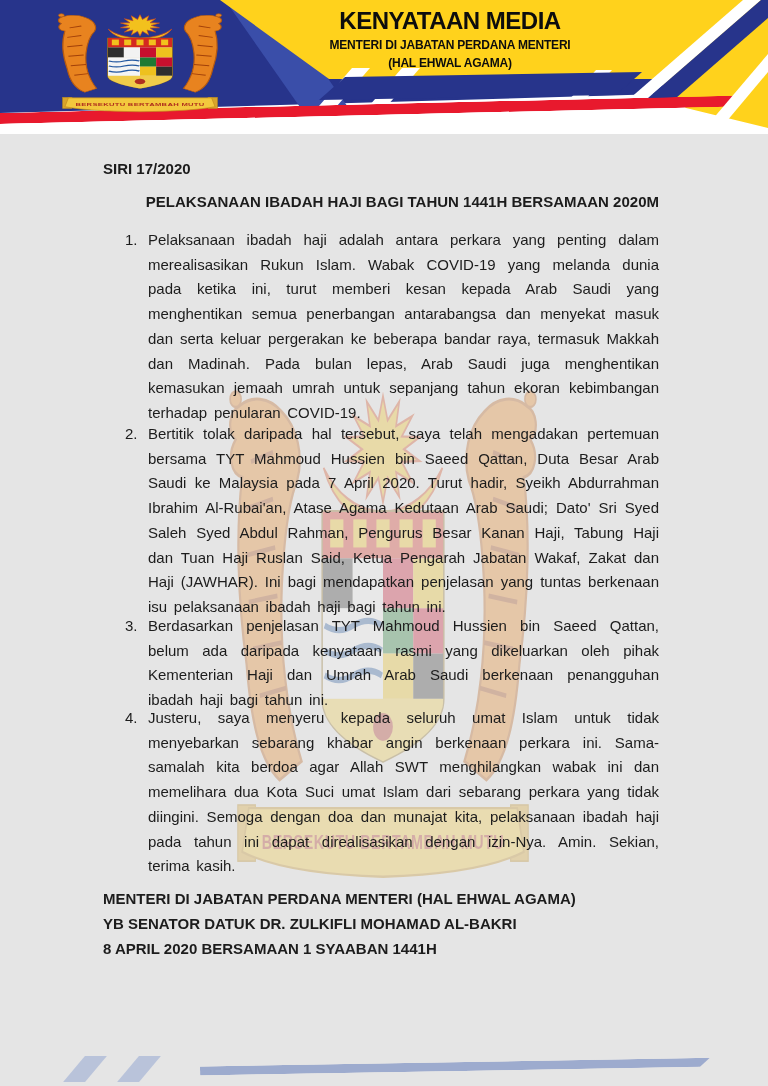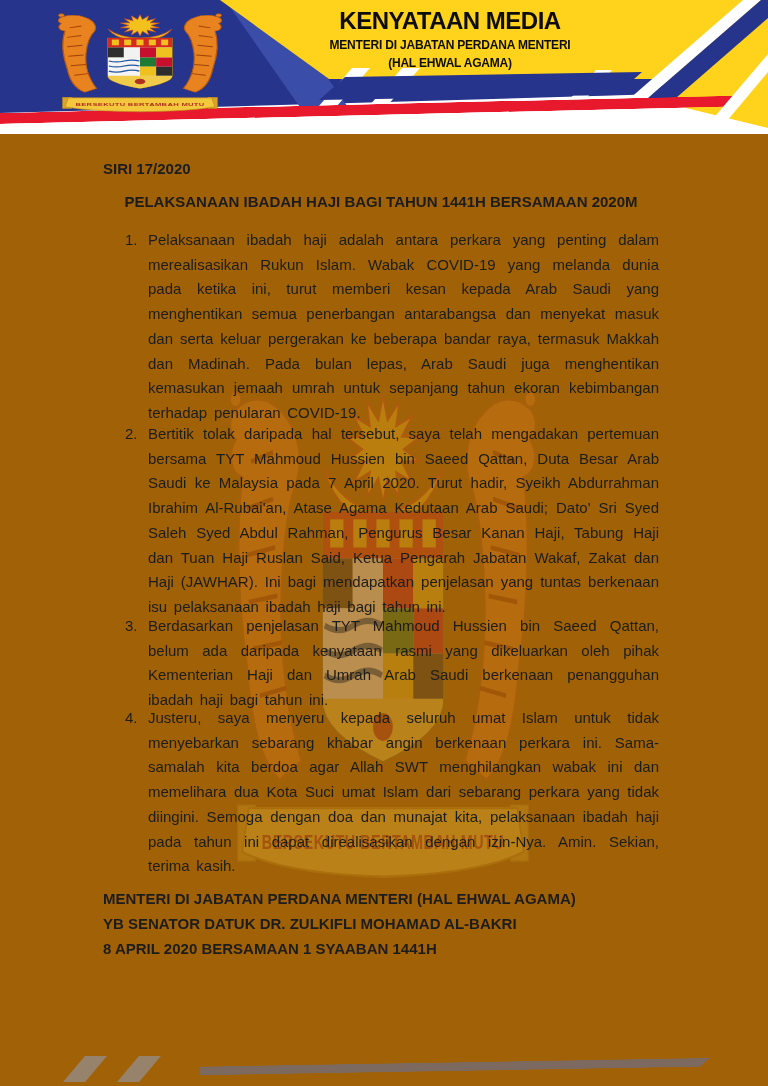--- a/index.html
+++ b/index.html
@@ -1,20 +1,20 @@
 <!DOCTYPE html>
 <html style="--navy: #27348b; --yellow: #ffd21c; --red: #e8192d;"><head>
 <meta charset="utf-8">
 <style>
   :root{
     --navy:#27348b; --yellow:#ffd21c; --red:#e8192d; --ink:#1c1c1c;
   }
   html,body{margin:0;padding:0;background:#fff;}
   .page{
-    position:relative; width:768px; height:1086px; background:#a16207;
+    position:relative; width:768px; height:1086px; background:#e5e5e5;
     overflow:hidden; font-family:"Liberation Sans","DejaVu Sans",sans-serif;
     color:var(--ink);
   }
   
   .banner{position:absolute;left:0;top:0;width:768px;height:134px;background:#fff;overflow:hidden;}
   .banner .layer{position:absolute;left:0;top:0;width:768px;height:134px;}
   .nv-base{background:var(--navy);clip-path:polygon(0 0,768px 0,768px 91px,0 113px);}
   .nv-accent{position:absolute;left:225px;top:0;width:48px;height:114px;background:#3a4ea9;
     transform:skewX(35deg);transform-origin:top left;}
   .yellow-panel{background:var(--yellow);
@@ -32,21 +32,21 @@
   .arms-small{position:absolute;left:52px;top:9px;}
   .banner-text{position:absolute;left:285px;top:7px;width:330px;text-align:center;color:#0d0d0d;}
   .banner-title{font-size:24px;font-weight:700;letter-spacing:-0.5px;line-height:28px;}
   .banner-sub{font-size:12px;font-weight:700;line-height:16px;margin-top:2px;letter-spacing:-0.2px;}
   
   .watermark{position:absolute;left:218px;top:368px;opacity:0.3;}
   
   .content{position:absolute;left:103px;top:0;width:556px;height:1086px;font-size:15px;line-height:24.7px;}
   .content > div{position:absolute;left:0;right:0;}
   .series{top:157px;font-weight:700;}
-  .doc-title{top:190px;text-align:center;font-weight:700;}
+  .doc-title{top:190px;text-align:right;font-weight:700;}
   .para{display:flex;}
   .p1{top:228px;} .p2{top:422px;} .p3{top:614px;} .p4{top:706px;}
   .para-num{width:45px;padding-left:22px;box-sizing:border-box;flex:none;}
   .para-body{width:511px;text-align:justify;word-spacing:2.5px;}
   .signature{top:886px;font-weight:700;line-height:25px;}
   
   .footer-decor{position:absolute;left:0;top:1050px;width:768px;height:36px;opacity:0.5;}
   .f-slash{position:absolute;top:6px;width:22px;height:26px;background:#8fa3d0;transform:skewX(-40deg);}
   .f-s1{left:74px;} .f-s2{left:128px;}
   .f-bar{position:absolute;top:12px;left:200px;width:520px;height:9px;background:#5872b8;

